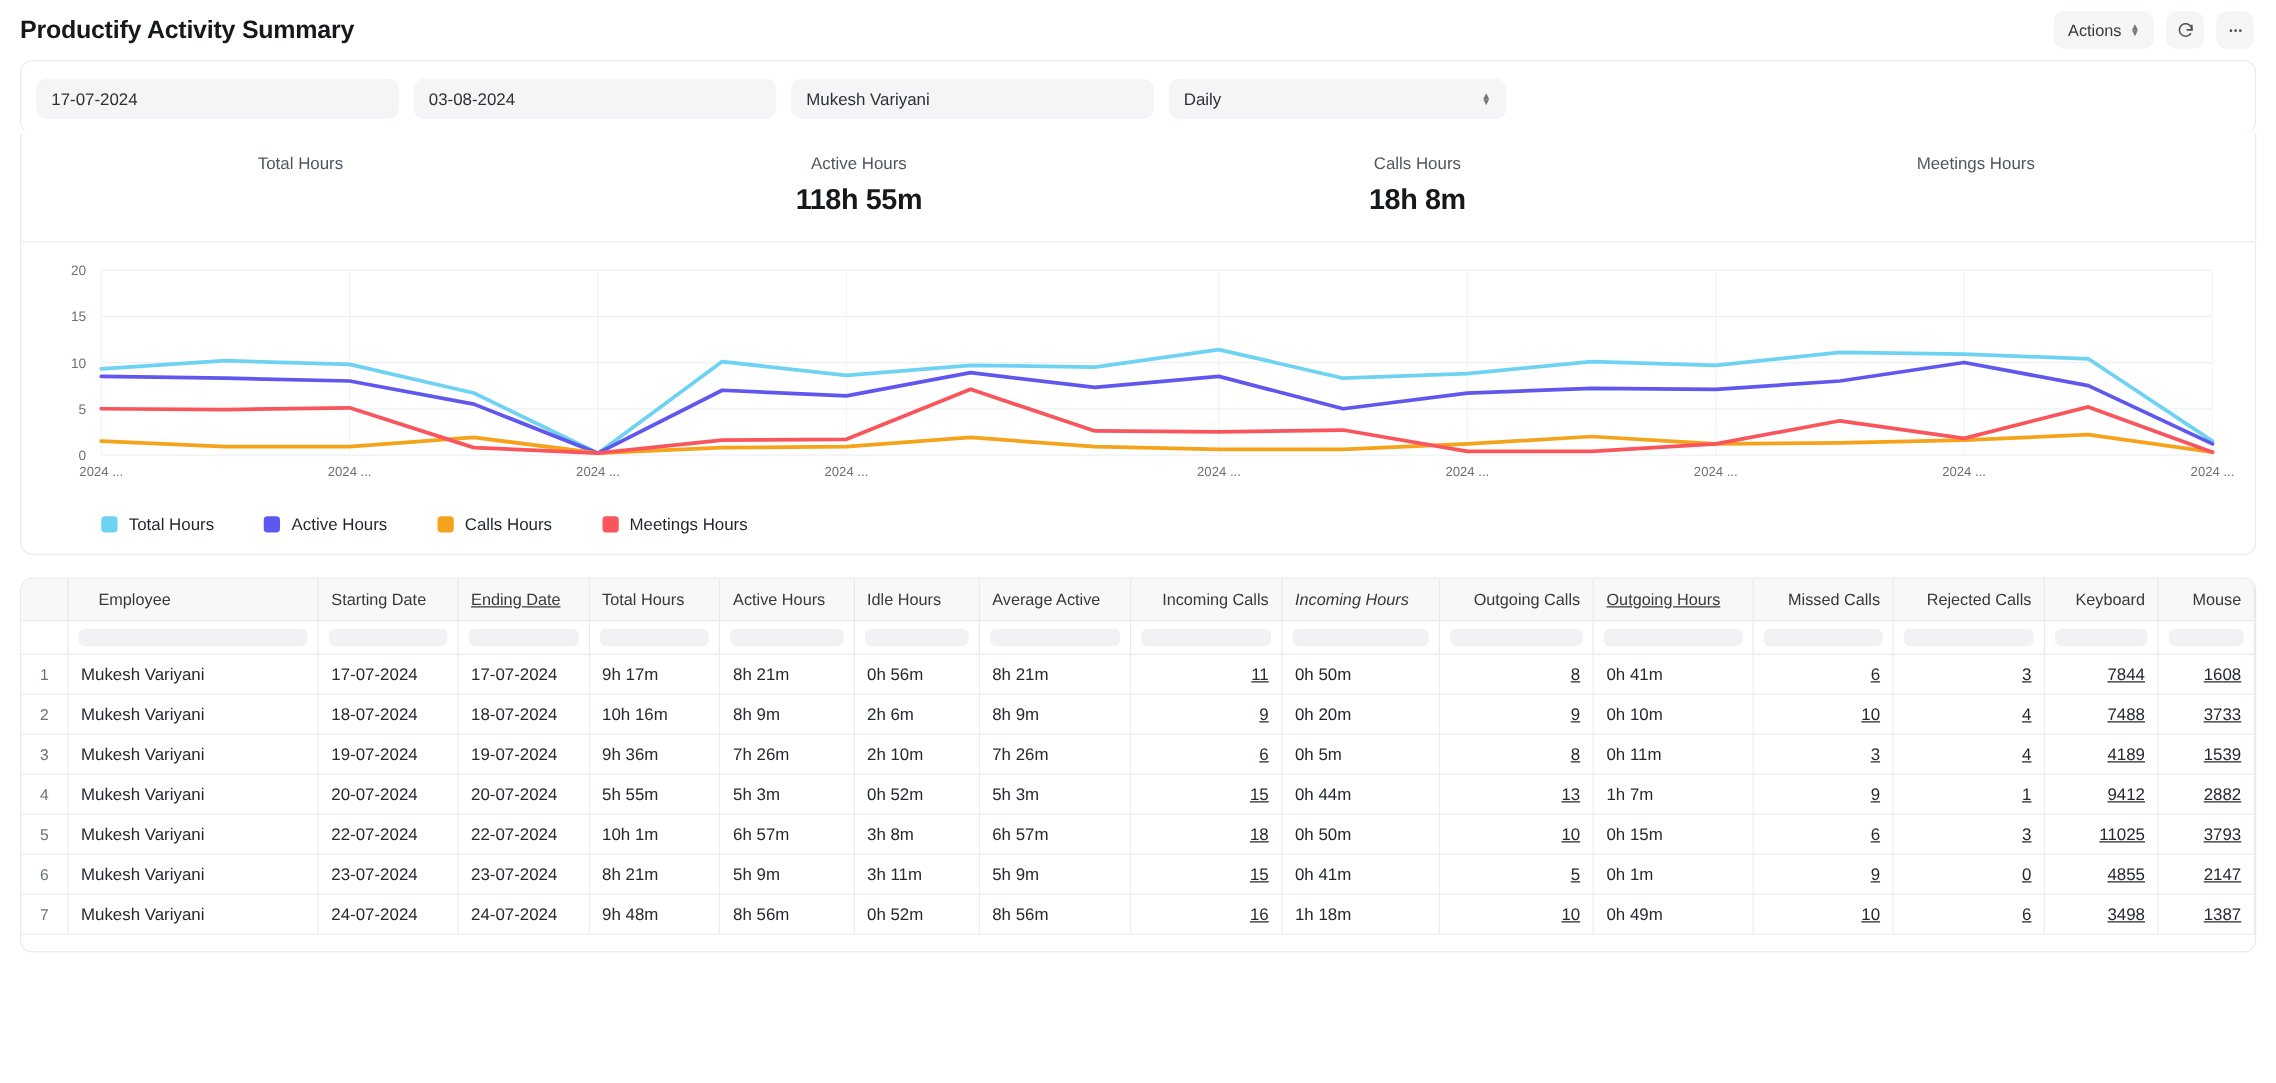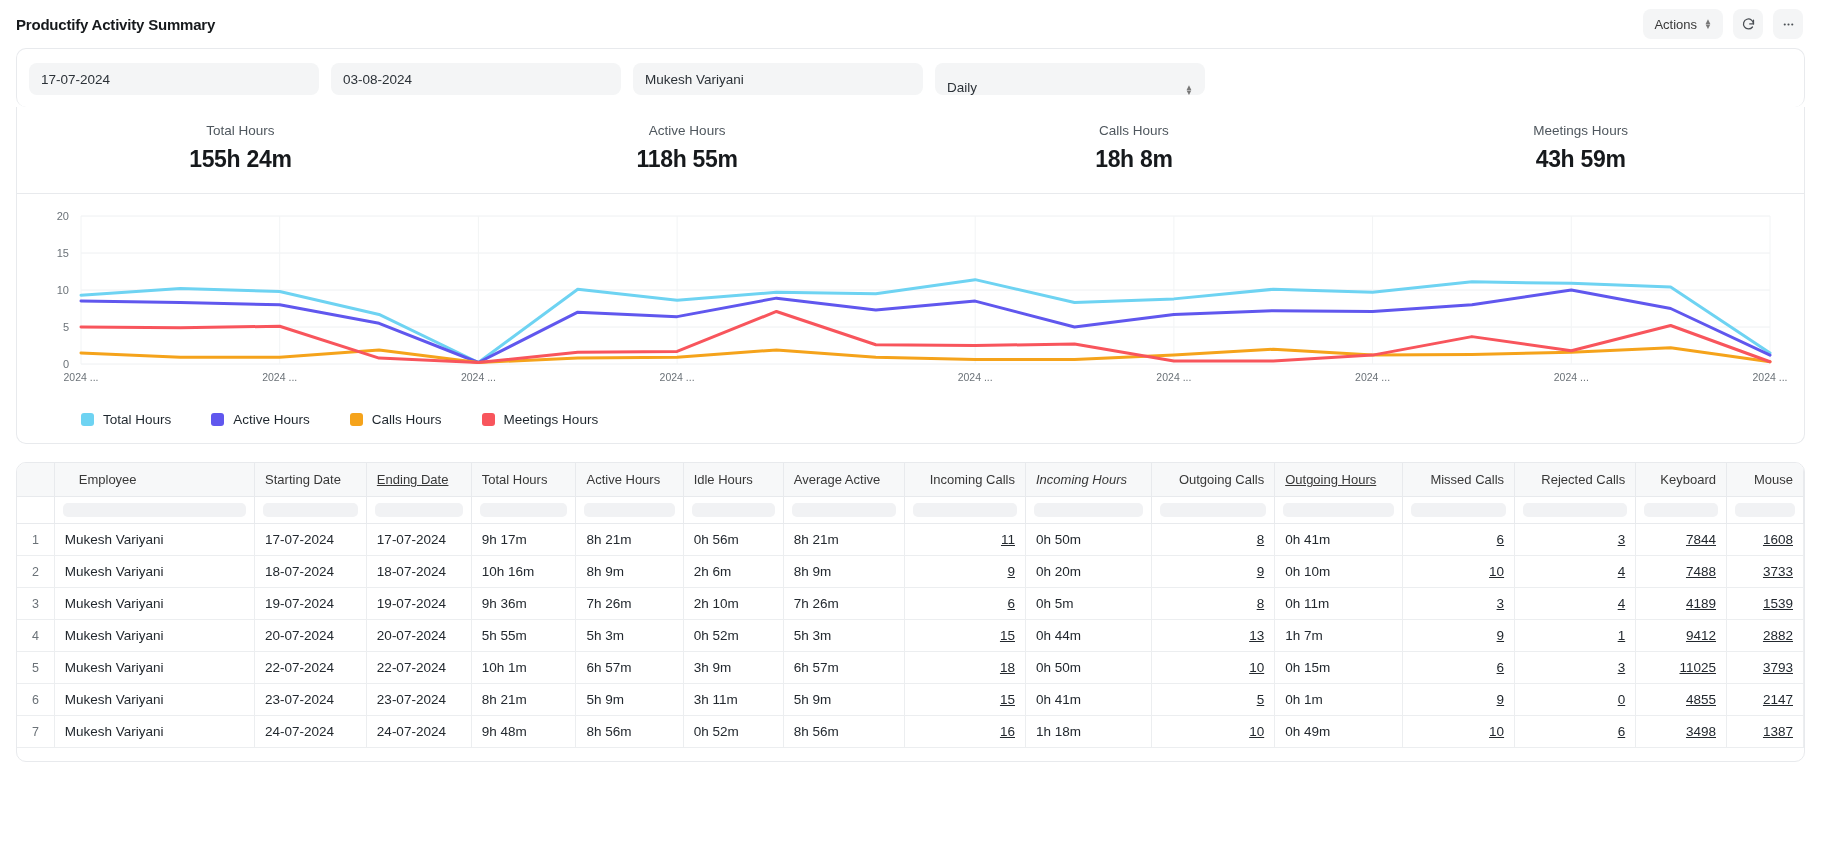--- a/index.html
+++ b/index.html
@@ -11,21 +11,21 @@
     overflow: hidden;
   }
   .page { width: 1821px; height: 866px; position: relative; }
 
   
   .page-header {
     height: 48px;
     display: flex; align-items: center; justify-content: space-between;
     padding: 0 18px 0 16px;
   }
-  .page-title { font-size: 15px; font-weight: 700; letter-spacing: -0.2px; color: #16191c; }
+  .page-title { font-size: 20px; font-weight: 700; letter-spacing: -0.2px; color: #16191c; }
   .header-actions { display: flex; align-items: center; gap: 10px; }
   .btn-actions {
     background: #f4f5f6; border: none; border-radius: 8px;
     height: 30px; padding: 0 11px;
     display: flex; align-items: center; gap: 7px;
     font-size: 13px; color: #383838; cursor: pointer;
     font-family: "Liberation Sans", sans-serif;
   }
   .icon-btn {
     width: 30px; height: 30px; border-radius: 8px; background: #f4f5f6;
@@ -45,21 +45,21 @@
   }
   .filter-row { display: flex; gap: 12px; }
   .filter-field {
     background: #f4f5f6; border: none; border-radius: 8px;
     height: 32px; font-size: 13.5px; color: #2b3137;
     padding: 0 12px; display: flex; align-items: center;
     font-family: "Liberation Sans", sans-serif;
   }
   .f-date { width: 290px; }
   .f-emp  { width: 290px; }
-  .f-sel  { width: 270px; justify-content: space-between; align-items: flex-end; }
+  .f-sel  { width: 270px; justify-content: space-between; }
 
   
   .stats-card {
     margin: 0 16px;
     border-left: 1px solid #e8eaed; border-right: 1px solid #e8eaed;
     padding: 16px 0 20px 0;
   }
   .stats-row { display: flex; }
   .stat { flex: 1; text-align: center; }
   .stat-label { font-size: 13.5px; color: #4f575e; margin-bottom: 8px; }
@@ -147,33 +147,31 @@
         <span>Daily</span>
         <span class="updown">▲<br>▼</span>
       </div>
     </div>
   </div>
 
   <div class="stats-card">
     <div class="stats-row">
       <div class="stat">
         <div class="stat-label">Total Hours</div>
-        <div class="stat-value">155h 24m</div>
       </div>
       <div class="stat">
         <div class="stat-label">Active Hours</div>
         <div class="stat-value">118h 55m</div>
       </div>
       <div class="stat">
         <div class="stat-label">Calls Hours</div>
         <div class="stat-value">18h 8m</div>
       </div>
       <div class="stat">
         <div class="stat-label">Meetings Hours</div>
-        <div class="stat-value">43h 59m</div>
       </div>
     </div>
   </div>
   <div class="stats-divider"></div>
 
   <div class="chart-card">
     <div class="chart-wrap">
       <svg id="chart-svg" width="1757" height="190" viewBox="0 0 1757 190">
           <line x1="50" x2="1739" y1="156" y2="156" stroke="#eef0f2" stroke-width="1"></line>
           <text x="38" y="160" text-anchor="end" font-size="11" fill="#6b7278" font-family="&quot;Liberation Sans&quot;, sans-serif">0</text>
@@ -372,21 +370,21 @@
             <td class="num">9412</td>
             <td class="num">2882</td>
           </tr>
           <tr>
             <td class="idx">5</td>
             <td>Mukesh Variyani</td>
             <td>22-07-2024</td>
             <td>22-07-2024</td>
             <td>10h 1m</td>
             <td>6h 57m</td>
-            <td>3h 9m</td>
+            <td>3h 8m</td>
             <td>6h 57m</td>
             <td class="num">18</td>
             <td>0h 50m</td>
             <td class="num">10</td>
             <td>0h 15m</td>
             <td class="num">6</td>
             <td class="num">3</td>
             <td class="num">11025</td>
             <td class="num">3793</td>
           </tr>

